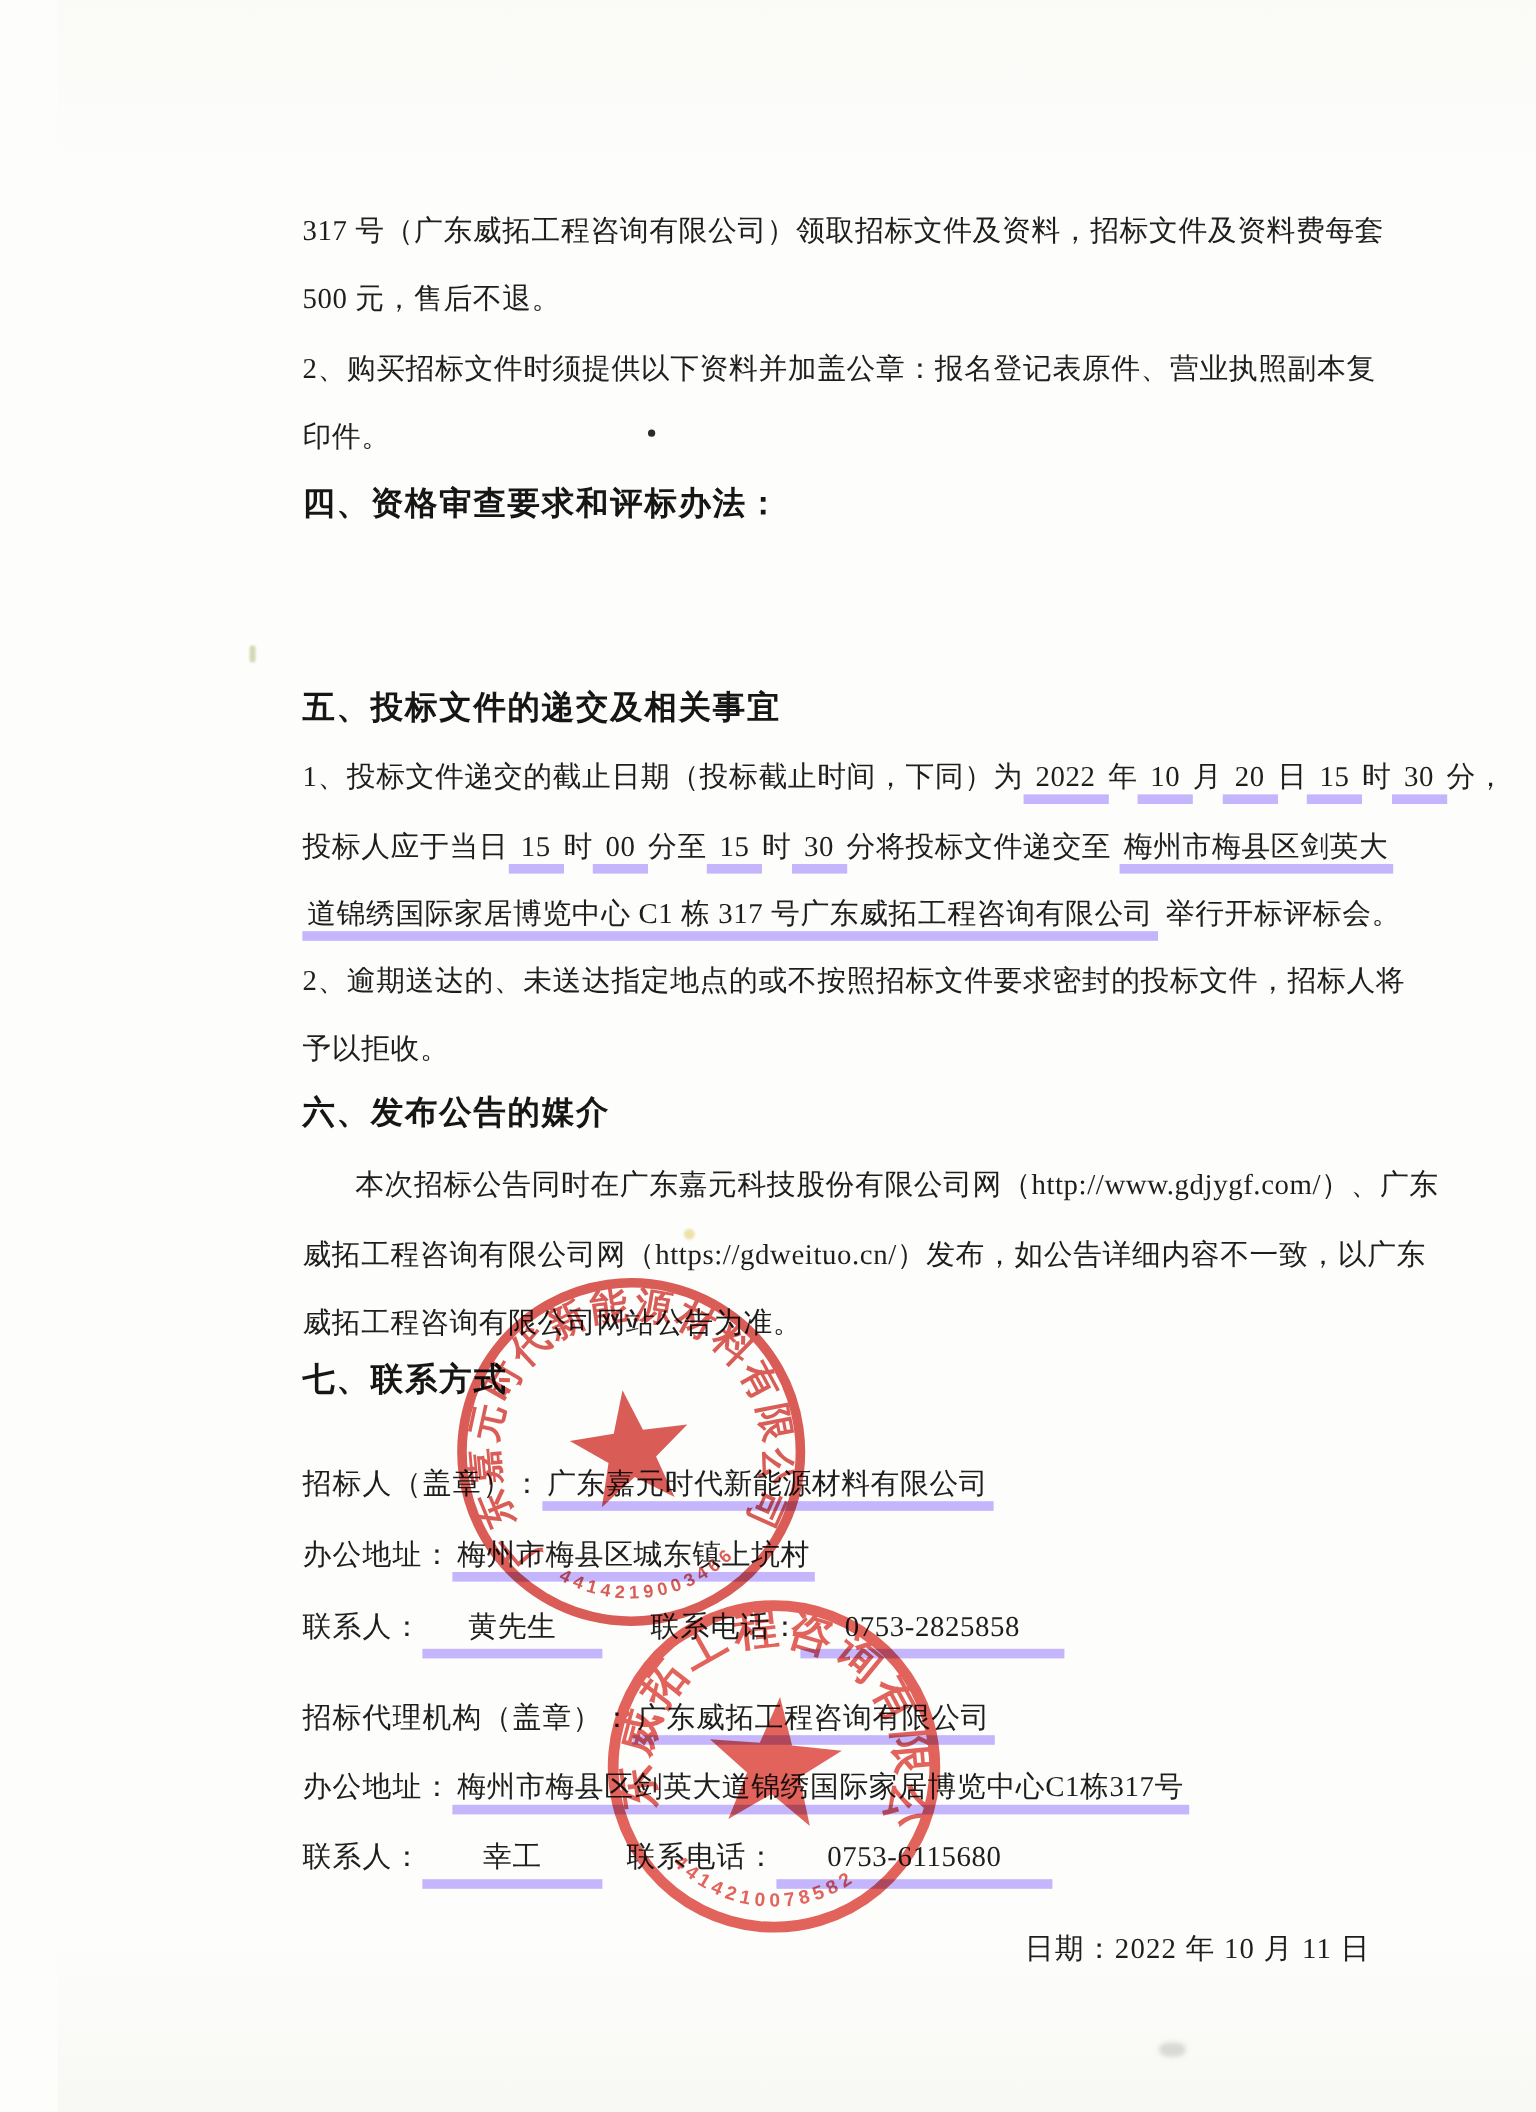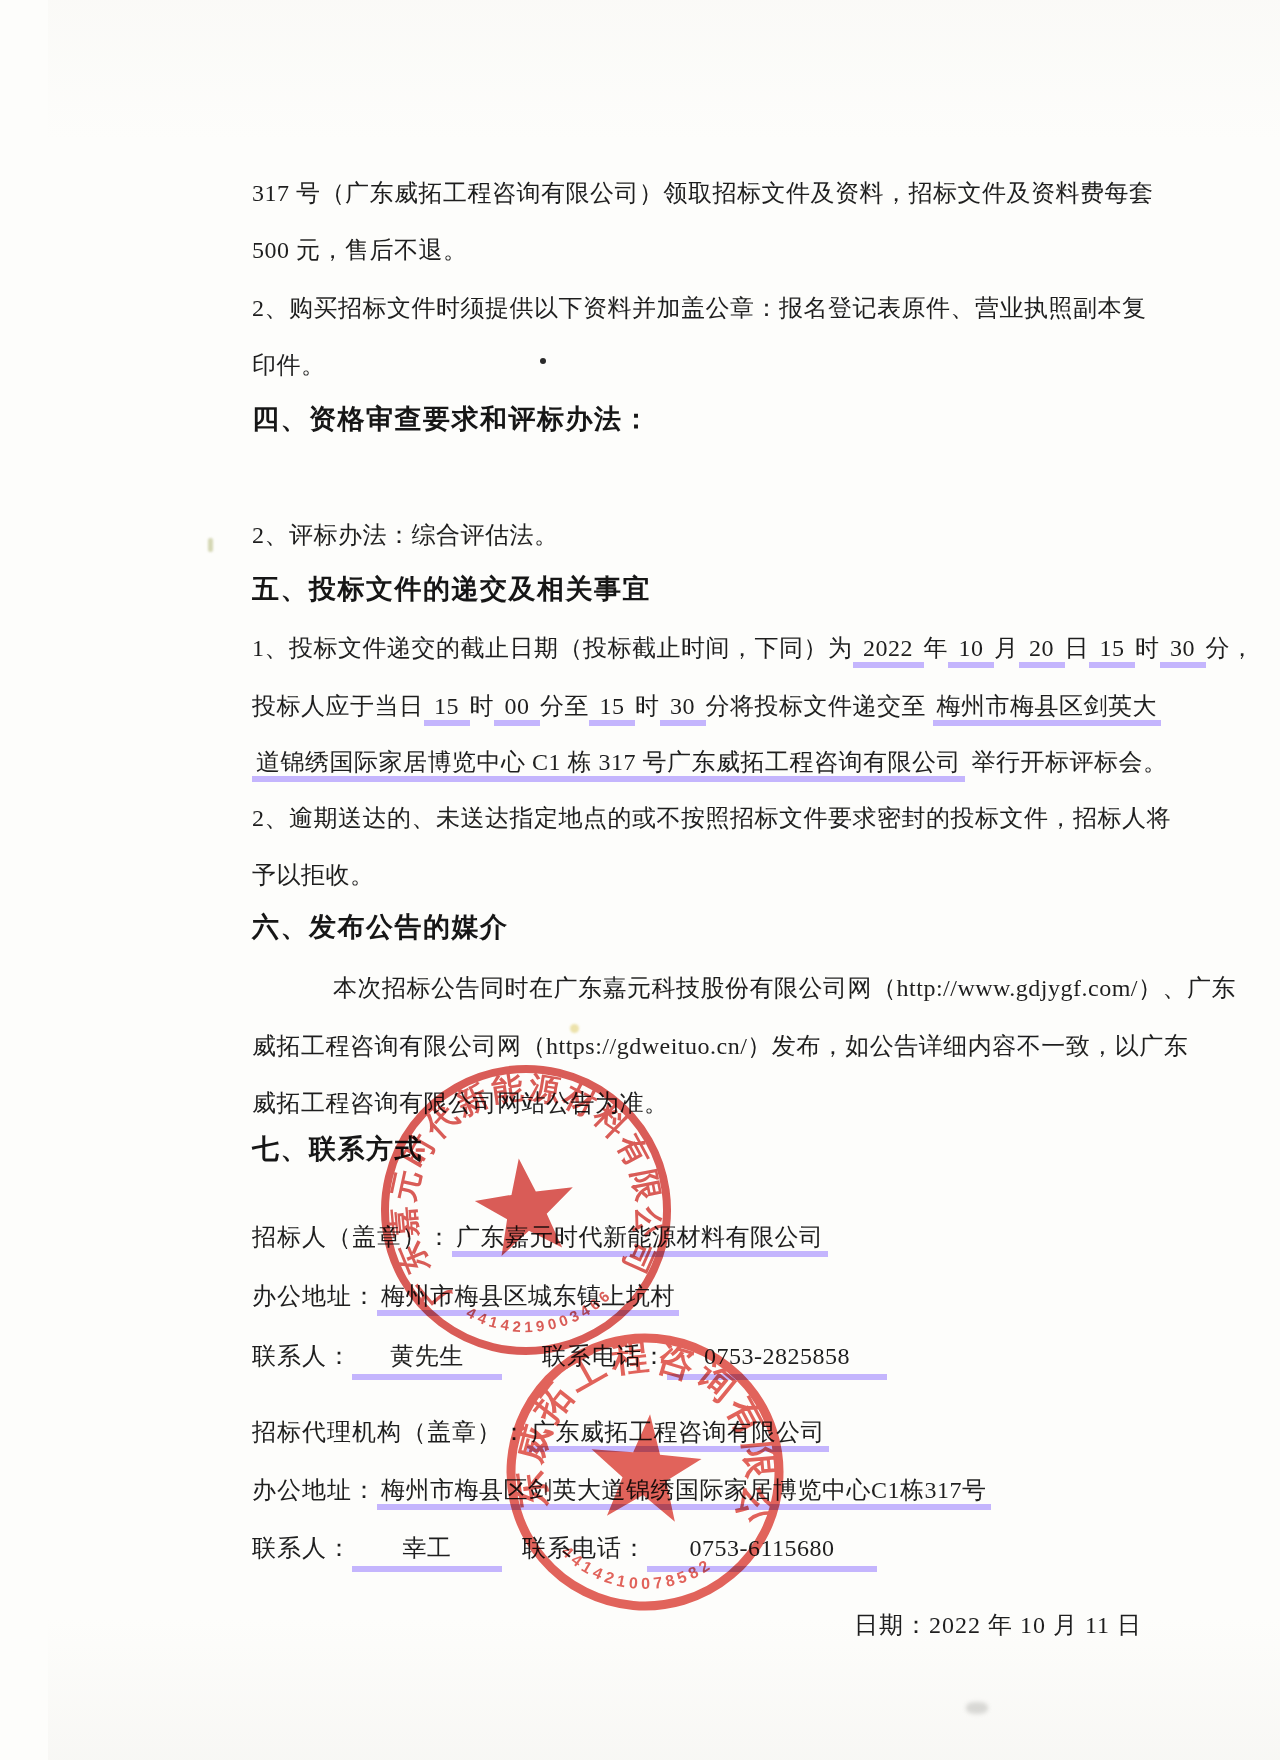--- a/index.html
+++ b/index.html
@@ -15,22 +15,22 @@
     background:linear-gradient(180deg, rgba(245,244,240,.35) 0%, rgba(255,255,255,0) 8%, rgba(255,255,255,0) 92%, rgba(240,239,235,.4) 100%);
     pointer-events:none;}
   .ln{
     position:absolute;left:204px;width:940px;height:34px;line-height:34px;
     font-size:24px;letter-spacing:.5px;white-space:nowrap;
   }
   .hd{
     font-family:Liberation Serif, serif;
     font-weight:bold;font-size:27px;letter-spacing:1.5px;color:#161616;
   }
-  .indent{padding-left:44px;text-align:right;}
-  .u, .blank{border-bottom:6px solid #c4b5fd;padding:0 4px 1px 4px;}
+  .indent{padding-left:44px;}
+  .u, .blank{border-bottom:8px solid #c4b5fd;padding:0 4px 1px 4px;}
   .blank{display:inline-block;text-align:center;box-sizing:border-box;}
   .gap{display:inline-block;border:none;}
   .lbl{letter-spacing:1px;}
   .date-ln{left:806px;width:420px;letter-spacing:1px;}
   
   .seal{position:absolute;mix-blend-mode:multiply;opacity:.86;pointer-events:none;}
   .seal text{font-family:"Liberation Sans","DejaVu Sans",sans-serif;font-weight:bold;}
   
   .speck{position:absolute;border-radius:50%;pointer-events:none;}
   .speck-ink{width:6px;height:6px;background:#2a2a2a;}
@@ -42,21 +42,20 @@
 <body>
 
 <div class="page">
 
   <div class="ln" style="top:176px">317 号（广东威拓工程咨询有限公司）领取招标文件及资料，招标文件及资料费每套</div>
   <div class="ln" style="top:233px">500 元，售后不退。</div>
   <div class="ln" style="top:291px">2、购买招标文件时须提供以下资料并加盖公章：报名登记表原件、营业执照副本复</div>
   <div class="ln" style="top:348px">印件。</div>
 
   <div class="ln hd" style="top:402px">四、资格审查要求和评标办法：</div>
-  <div class="ln" style="top:518px">2、评标办法：综合评估法。</div>
 
   <div class="ln hd" style="top:572px">五、投标文件的递交及相关事宜</div>
   <div class="ln" style="top:631px"><span>1、投标文件递交的截止日期（投标截止时间，下同）为</span><span class="u"> 2022 </span><span>年</span><span class="u"> 10 </span><span>月</span><span class="u"> 20 </span><span>日</span><span class="u"> 15 </span><span>时</span><span class="u"> 30 </span><span>分，</span></div>
   <div class="ln" style="top:689px"><span>投标人应于当日</span><span class="u"> 15 </span><span>时</span><span class="u"> 00 </span><span>分至</span><span class="u"> 15 </span><span>时</span><span class="u"> 30 </span><span>分将投标文件递交至 </span><span class="u">梅州市梅县区剑英大</span></div>
   <div class="ln" style="top:745px"><span class="u">道锦绣国际家居博览中心 C1 栋 317 号广东威拓工程咨询有限公司</span><span> 举行开标评标会。</span></div>
   <div class="ln" style="top:801px">2、逾期送达的、未送达指定地点的或不按照招标文件要求密封的投标文件，招标人将</div>
   <div class="ln" style="top:858px">予以拒收。</div>
 
   <div class="ln hd" style="top:910px">六、发布公告的媒介</div>
   <div class="ln indent" style="top:971px">本次招标公告同时在广东嘉元科技股份有限公司网（http://www.gdjygf.com/）、广东</div>

